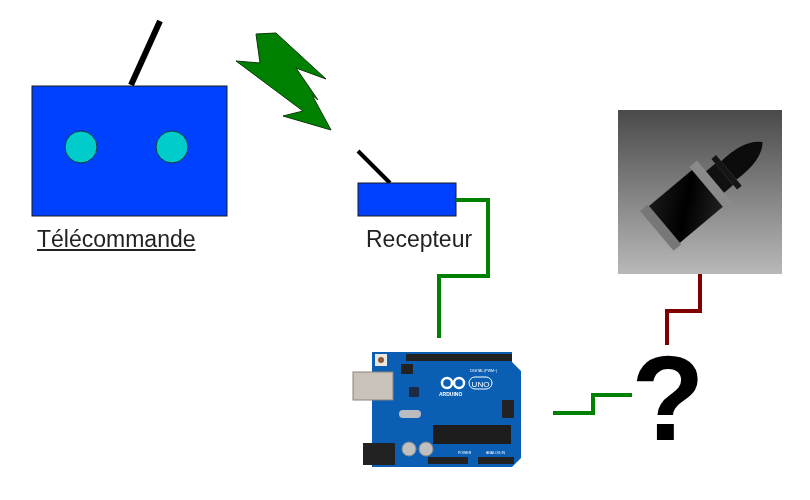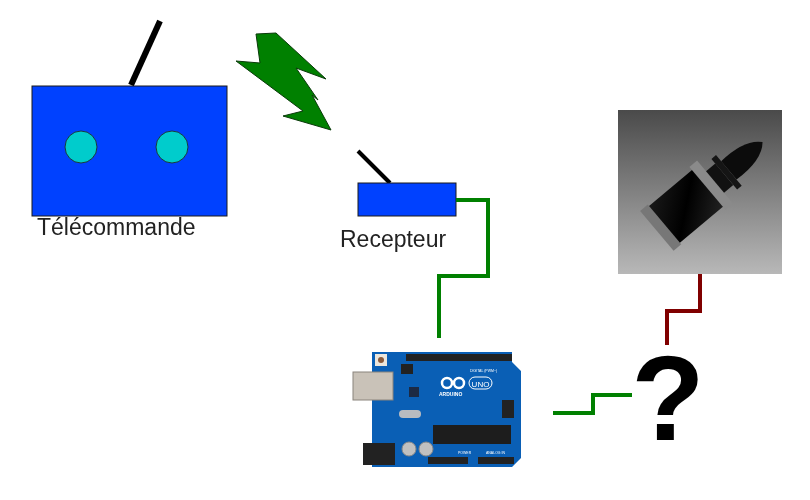--- a/index.html
+++ b/index.html
@@ -78,14 +78,14 @@
       <rect x="650" y="170" width="60" height="48" fill="url(#motorbody)"></rect>
       <rect x="642" y="168" width="10" height="52" fill="#777"></rect>
       <rect x="708" y="166" width="10" height="56" fill="#8a8a8a"></rect>
       <rect x="718" y="180" width="12" height="28" fill="#111"></rect>
       <rect x="730" y="174" width="6" height="40" fill="#151515"></rect>
       <path d="M736,182 Q768,180 780,194 Q768,208 736,206 Z" fill="#0c0c0c"></path>
     </g>
   </g>
 </svg>
 
-<div class="label" style="left:37px;top:214px;">Télécommande</div>
-<div class="label" style="left:340px;top:226px;">Recepteur</div>
+<div class="label" style="left:37px;top:226px;text-decoration:underline;">Télécommande</div>
+<div class="label" style="left:366px;top:226px;">Recepteur</div>
 
 </body></html>

